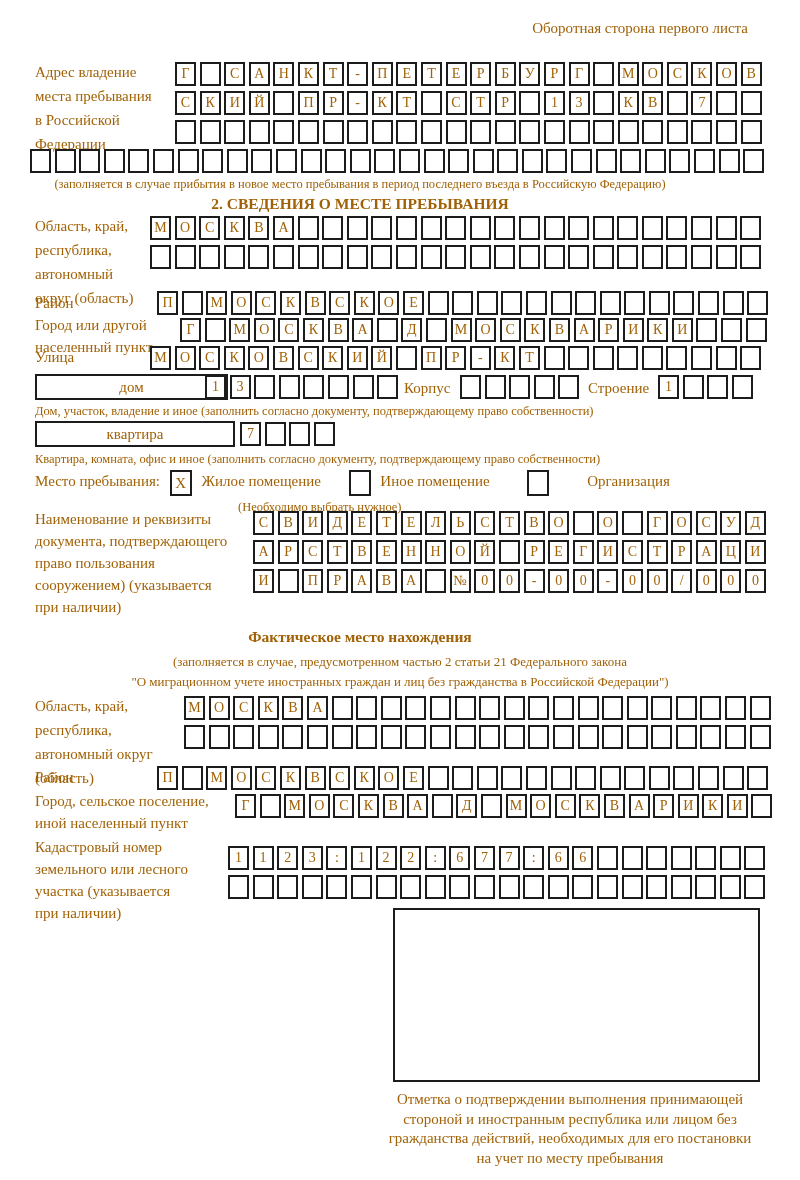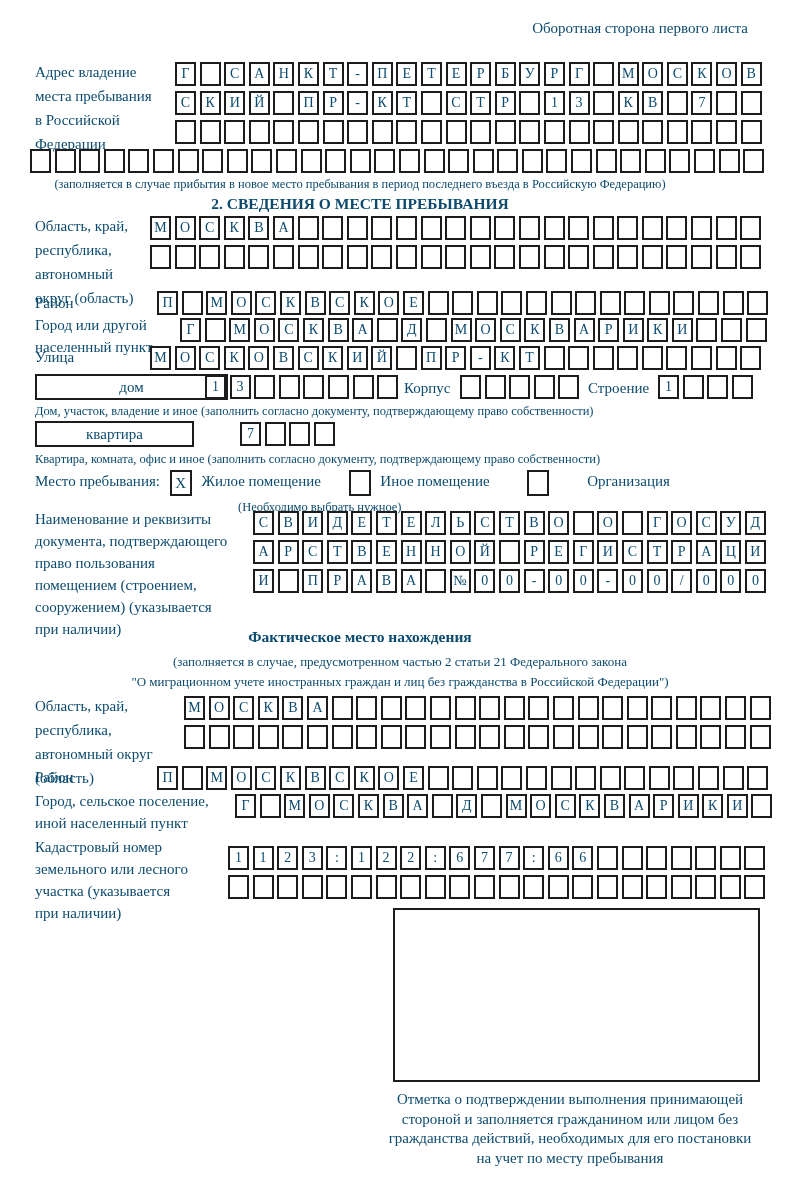--- a/index.html
+++ b/index.html
@@ -1,16 +1,16 @@
 <!DOCTYPE html>
 <html><head>
 <meta charset="utf-8">
 <style>
   html,body{margin:0;padding:0;background:#fff;}
-  .page{position:relative;width:800px;height:1180px;background:#fff;color:#0c4a6e;
+  .page{position:relative;width:800px;height:1180px;background:#fff;color:#a16207;
         font-family:"Liberation Serif","DejaVu Serif",serif;overflow:hidden;}
   .abs{position:absolute;}
   .hdr{position:absolute;top:20px;right:52px;font-size:15px;}
   .lbl{position:absolute;font-size:15px;line-height:24px;white-space:nowrap;}
   .lbl.lh22{line-height:22px;}
   .caption{position:absolute;font-size:12.5px;white-space:nowrap;}
   .center{left:0;width:720px;text-align:center;}
   .h2{position:absolute;font-size:15.5px;font-weight:bold;}
   .cellrow{white-space:nowrap;height:24px;margin-bottom:5px;}
   .cell{display:inline-block;box-sizing:border-box;width:21px;height:24px;
@@ -75,40 +75,39 @@
   <div class="cellrow abs" style="left:150px;top:346px;"><span class="cell">М</span><span class="cell">О</span><span class="cell">С</span><span class="cell">К</span><span class="cell">О</span><span class="cell">В</span><span class="cell">С</span><span class="cell">К</span><span class="cell">И</span><span class="cell">Й</span><span class="cell"></span><span class="cell">П</span><span class="cell">Р</span><span class="cell">-</span><span class="cell">К</span><span class="cell">Т</span><span class="cell"></span><span class="cell"></span><span class="cell"></span><span class="cell"></span><span class="cell"></span><span class="cell"></span><span class="cell"></span><span class="cell"></span><span class="cell"></span></div>
 
   <div class="wbox" style="left:35px;top:374px;width:193px;">дом</div>
   <div class="cellrow abs" style="left:205px;top:375px;"><span class="cell">1</span><span class="cell">3</span><span class="cell"></span><span class="cell"></span><span class="cell"></span><span class="cell"></span><span class="cell"></span><span class="cell"></span></div>
   <div class="lbl" style="left:404px;top:376px;">Корпус</div>
   <div class="cellrow abs" style="left:460px;top:375px;"><span class="cell"></span><span class="cell"></span><span class="cell"></span><span class="cell"></span><span class="cell"></span></div>
   <div class="lbl" style="left:588px;top:376px;">Строение</div>
   <div class="cellrow abs" style="left:658px;top:375px;"><span class="cell">1</span><span class="cell"></span><span class="cell"></span><span class="cell"></span></div>
   <div class="caption" style="left:35px;top:404px;">Дом, участок, владение и иное (заполнить согласно документу, подтверждающему право собственности)</div>
 
-  <div class="wbox" style="left:35px;top:421px;width:159px;">квартира</div>
+  <div class="wbox" style="left:35px;top:421px;width:200px;">квартира</div>
   <div class="cellrow abs" style="left:240px;top:422px;"><span class="cell">7</span><span class="cell"></span><span class="cell"></span><span class="cell"></span></div>
   <div class="caption" style="left:35px;top:452px;">Квартира, комната, офис и иное (заполнить согласно документу, подтверждающему право собственности)</div>
 
   <div class="stayrow" style="left:35px;top:470px;">
     <span>Место пребывания:</span>
     <span class="cbox">X</span>
     <span>Жилое помещение</span>
     <span class="cbox" style="margin-left:24px;"></span>
     <span>Иное помещение</span>
     <span class="cbox" style="margin-left:34px;"></span>
     <span style="margin-left:28px;">Организация</span>
   </div>
   <div class="caption" style="left:238px;top:500px;">(Необходимо выбрать нужное)</div>
 
   <div class="lbl lh22" style="left:35px;top:508px;">
       <div>Наименование и реквизиты</div>
       <div>документа, подтверждающего</div>
       <div>право пользования</div>
-      <div>помещением (строением,</div>
       <div>сооружением) (указывается</div>
       <div>при наличии)</div>
     </div>
   <div class="abs" style="left:253px;top:511px;text-decoration:underline;">
     <div class="cellrow"><span class="cell">С</span><span class="cell">В</span><span class="cell">И</span><span class="cell">Д</span><span class="cell">Е</span><span class="cell">Т</span><span class="cell">Е</span><span class="cell">Л</span><span class="cell">Ь</span><span class="cell">С</span><span class="cell">Т</span><span class="cell">В</span><span class="cell">О</span><span class="cell"></span><span class="cell">О</span><span class="cell"></span><span class="cell">Г</span><span class="cell">О</span><span class="cell">С</span><span class="cell">У</span><span class="cell">Д</span></div>
     <div class="cellrow"><span class="cell">А</span><span class="cell">Р</span><span class="cell">С</span><span class="cell">Т</span><span class="cell">В</span><span class="cell">Е</span><span class="cell">Н</span><span class="cell">Н</span><span class="cell">О</span><span class="cell">Й</span><span class="cell"></span><span class="cell">Р</span><span class="cell">Е</span><span class="cell">Г</span><span class="cell">И</span><span class="cell">С</span><span class="cell">Т</span><span class="cell">Р</span><span class="cell">А</span><span class="cell">Ц</span><span class="cell">И</span></div>
     <div class="cellrow"><span class="cell">И</span><span class="cell"></span><span class="cell">П</span><span class="cell">Р</span><span class="cell">А</span><span class="cell">В</span><span class="cell">А</span><span class="cell"></span><span class="cell">№</span><span class="cell">0</span><span class="cell">0</span><span class="cell">-</span><span class="cell">0</span><span class="cell">0</span><span class="cell">-</span><span class="cell">0</span><span class="cell">0</span><span class="cell">/</span><span class="cell">0</span><span class="cell">0</span><span class="cell">0</span></div>
   </div>
 
   <div class="h2 center" style="top:628px;">Фактическое место нахождения</div>
@@ -144,18 +143,18 @@
       <div>при наличии)</div>
     </div>
   <div class="abs" style="left:228px;top:846px;">
     <div class="cellrow"><span class="cell">1</span><span class="cell">1</span><span class="cell">2</span><span class="cell">3</span><span class="cell">:</span><span class="cell">1</span><span class="cell">2</span><span class="cell">2</span><span class="cell">:</span><span class="cell">6</span><span class="cell">7</span><span class="cell">7</span><span class="cell">:</span><span class="cell">6</span><span class="cell">6</span><span class="cell"></span><span class="cell"></span><span class="cell"></span><span class="cell"></span><span class="cell"></span><span class="cell"></span><span class="cell"></span></div>
     <div class="cellrow"><span class="cell"></span><span class="cell"></span><span class="cell"></span><span class="cell"></span><span class="cell"></span><span class="cell"></span><span class="cell"></span><span class="cell"></span><span class="cell"></span><span class="cell"></span><span class="cell"></span><span class="cell"></span><span class="cell"></span><span class="cell"></span><span class="cell"></span><span class="cell"></span><span class="cell"></span><span class="cell"></span><span class="cell"></span><span class="cell"></span><span class="cell"></span><span class="cell"></span></div>
   </div>
 
   <div class="bigbox"></div>
   <div class="markcap">
       <div>Отметка о подтверждении выполнения принимающей</div>
-      <div>стороной и заполняется гражданином или лицом без</div>
+      <div>стороной и иностранным республика или лицом без</div>
       <div>гражданства действий, необходимых для его постановки</div>
       <div>на учет по месту пребывания</div>
     </div>
 
 </div>
 
 </body></html>

